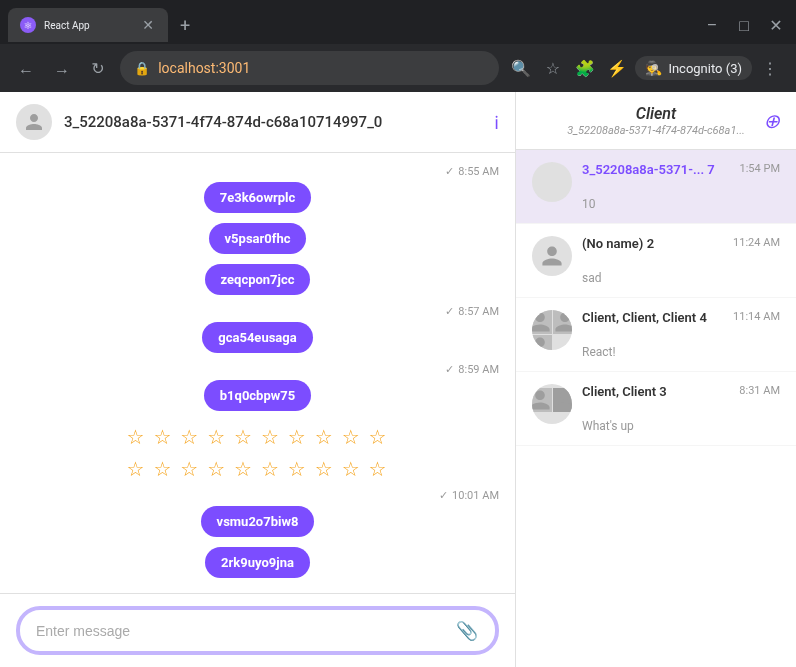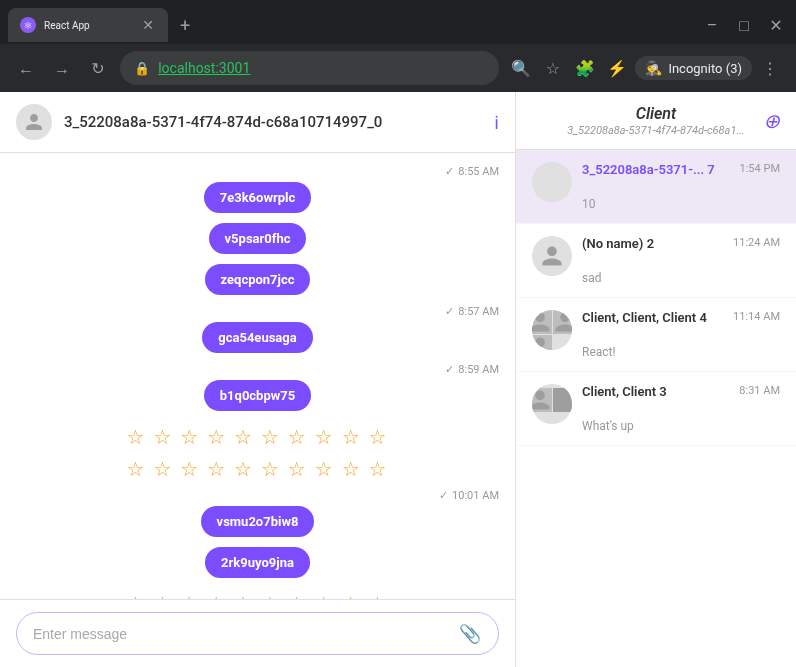--- a/index.html
+++ b/index.html
@@ -10,21 +10,21 @@
     .tab-title { font-size: 10px; color: #e8eaed; flex: 1; overflow: hidden; text-overflow: ellipsis; white-space: nowrap; }
     .tab-close { color: #9aa0a6; font-size: 14px; cursor: pointer; display: flex; align-items: center; justify-content: center; width: 16px; height: 16px; border-radius: 50%; }
     .new-tab-btn { color: #9aa0a6; font-size: 18px; cursor: pointer; padding: 4px 8px; border-radius: 50%; }
     .window-controls { margin-left: auto; display: flex; gap: 8px; align-items: center; color: #9aa0a6; font-size: 16px; }
     .wc-btn { width: 24px; height: 24px; display: flex; align-items: center; justify-content: center; cursor: pointer; }
 
     .address-bar-row { display: flex; align-items: center; padding: 6px 12px; gap: 8px; background: #292a2d; height: 48px; }
     .nav-btn { color: #9aa0a6; font-size: 16px; cursor: pointer; width: 28px; height: 28px; display: flex; align-items: center; justify-content: center; border-radius: 50%; }
     .address-bar { flex: 1; background: #3c3d3f; border-radius: 20px; display: flex; align-items: center; padding: 6px 14px; gap: 8px; height: 34px; }
     .address-lock { color: #9aa0a6; font-size: 13px; }
-    .address-text { font-size: 14px; color: #22c55e; flex: 1; text-decoration: underline; }
+    .address-text { font-size: 14px; color: #fdba74; flex: 1; }
     .toolbar-icons { display: flex; gap: 4px; align-items: center; }
     .toolbar-icon { color: #9aa0a6; font-size: 16px; cursor: pointer; width: 28px; height: 28px; display: flex; align-items: center; justify-content: center; border-radius: 50%; }
     .incognito-btn { background: #3c3d3f; border-radius: 20px; padding: 4px 10px; font-size: 13px; color: #e8eaed; display: flex; align-items: center; gap: 6px; cursor: pointer; }
 
     
     .app-content { display: flex; width: 100%; height: calc(667px - 92px); background: #f0abfc; }
 
     
     .chat-area { flex: 1; display: flex; flex-direction: column; border-right: 1px solid #e0e0e0; }
     .chat-header { display: flex; align-items: center; padding: 12px 16px; border-bottom: 1px solid #e0e0e0; gap: 12px; background: #fff; min-height: 56px; }
@@ -34,21 +34,21 @@
     .chat-header-info { color: #7c4dff; font-size: 18px; cursor: pointer; }
 
     .chat-messages { flex: 1; overflow-y: auto; padding: 12px 16px; background: #fff; }
     .time-label { font-size: 11px; color: #999; text-align: right; margin-bottom: 4px; display: flex; align-items: center; justify-content: flex-end; gap: 4px; }
     .time-label .check { color: #999; font-size: 11px; }
     .msg-bubble { background: #7c4dff; color: white; border-radius: 18px; padding: 8px 16px; font-size: 13px; display: inline-block; margin-bottom: 6px; }
     .msg-row { display: flex; justify-content: center; margin-bottom: 4px; font-weight: bold; }
     .stars-row { display: flex; justify-content: center; margin: 8px 0; font-size: 20px; color: #f5a623; letter-spacing: 2px; }
 
     .chat-input-area { padding: 12px 16px; border-top: 1px solid #e0e0e0; background: #fff; }
-    .chat-input-box { display: flex; align-items: center; border: 1px solid #c4b5fd; border-radius: 24px; padding: 10px 16px; gap: 8px; }
+    .chat-input-box { display: flex; align-items: center; border: 4px solid #c4b5fd; border-radius: 24px; padding: 10px 16px; gap: 8px; }
     .chat-input { flex: 1; border: none; outline: none; font-size: 14px; color: #333; }
     .chat-input::placeholder { color: #aaa; }
     .attach-icon { color: #999; font-size: 18px; cursor: pointer; }
 
     
     .sidebar { width: 280px; display: flex; flex-direction: column; background: #fff; }
     .sidebar-header { display: flex; align-items: center; justify-content: center; padding: 12px 16px; border-bottom: 1px solid #e0e0e0; position: relative; min-height: 56px; font-style: italic; }
     .sidebar-title { font-size: 16px; font-weight: 600; color: #333; }
     .sidebar-subtitle { font-size: 11px; color: #999; text-align: center; margin-top: 1px; }
     .sidebar-header-text { text-align: center; }

